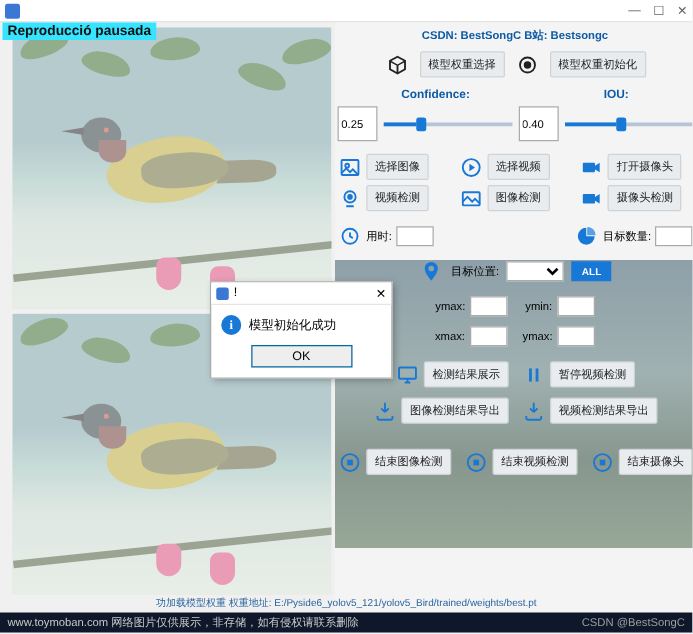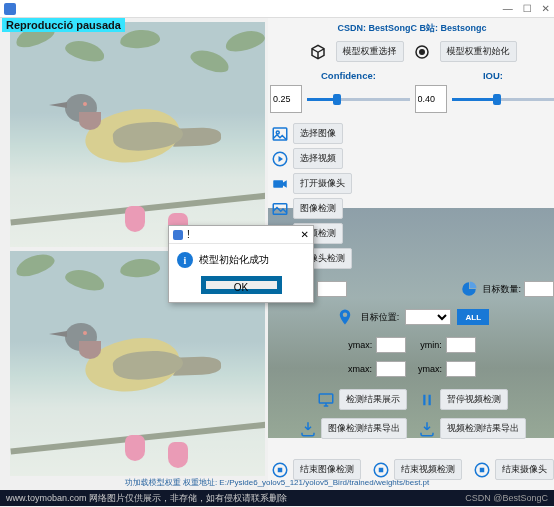--- a/index.html
+++ b/index.html
@@ -79,21 +79,21 @@
     border-radius:2px; font-size:9px; color:#222; white-space:nowrap;
   }
   .icn { display:inline-flex; width:20px; height:20px; align-items:center; justify-content:center; color:#1878d6; }
   .icn svg{ width:18px; height:18px; }
   .slabel{ color:#0b5aa6; font-weight:bold; font-size:9.5px; }
   .val { width:32px; height:28px; border:1px solid #aaa; background:#fff; font-size:9px; padding:1px 2px; }
   .slider { flex:1; height:14px; display:flex; align-items:center; }
   .slider .track{ height:3px; background:#b5c4d6; width:100%; position:relative; }
   .slider .fill{ position:absolute; height:3px; background:#1878d6; left:0; }
   .slider .thumb{ position:absolute; top:-4px; width:8px; height:11px; background:#1878d6; border-radius:2px; }
-  .grid3 { display:grid; grid-template-columns:repeat(1,1fr); gap:4px 6px; }
+  .grid3 { display:grid; grid-template-columns:repeat(3,1fr); gap:4px 6px; }
   .cell { display:flex; align-items:center; gap:3px; }
   .statsrow { display:flex; align-items:center; gap:3px; }
   .field { width:30px; height:16px; background:#fff; border:1px solid #aaa; }
   .sel { width:46px; height:16px; background:#fff; border:1px solid #aaa; font-size:9px; padding:0 2px; }
   .allbadge{ width:32px;height:16px;background:#1878d6;color:#fff;display:inline-flex;align-items:center;justify-content:center;font-size:8px;font-weight:bold;}
   .coordsrow{ display:flex; gap:14px; justify-content:center; }
   .coord{ display:flex; align-items:center; gap:4px; }
   .btnrow{ display:flex; gap:10px; justify-content:center; }
   .footer{ position:absolute; bottom:19px; left:0; right:0; text-align:center; font-size:8px; color:#2a65a0; }
   .caption{ position:absolute; bottom:1px; left:0; right:0; display:flex; justify-content:space-between;
@@ -101,21 +101,21 @@
   .caption .wm{ color:#c9c9c9; }
   
   .modal{ position:absolute; top:225px; left:168px; width:146px; background:#fff; border:1px solid #aaa;
     box-shadow:2px 2px 6px rgba(0,0,0,.3); z-index:20; font-size:10px;}
   .modal .tbar{ height:18px; background:#fff; border-bottom:1px solid #e5e5e5; display:flex; align-items:center; padding:0 4px; position:relative;}
   .modal .tbar .mi{ width:10px;height:10px;background:#3b78d6;border-radius:2px;margin-right:4px;}
   .modal .tbar .x{ position:absolute; right:4px; font-size:10px;}
   .modal .body{ display:flex; align-items:center; gap:6px; padding:8px 8px 4px 8px;}
   .modal .info{ width:16px;height:16px;border-radius:50%;background:#1878d6;color:#fff;display:flex;align-items:center;justify-content:center;font-weight:bold;font-family:Georgia;}
   .modal .foot{ text-align:center; padding:4px 0 8px;}
-  .modal .ok{ width:81px; height:18px; border:5px solid #0369a1; background:#eee; font-size:10px;}
+  .modal .ok{ width:81px; height:18px; border:1px solid #0369a1; background:#eee; font-size:10px;}
 </style>
 </head>
 <body>
 
 <div class="titlebar">
   <div class="icon"></div>
   <span></span>
   <div class="wincontrols">
     <span>—</span>
     <span>☐</span>
@@ -236,35 +236,35 @@
               <rect x="3" y="7" width="13" height="10" rx="1"></rect>
               <path d="M16 10l5-3v10l-5-3z"></path>
             </svg>
           </span>
           <button class="btn">打开摄像头</button>
         </div>
 
       <div class="cell">
           <span class="icn">
             <svg viewBox="0 0 24 24" fill="none" stroke="#1878d6" stroke-width="2">
-              <rect x="3" y="5" width="18" height="14" rx="1"></rect>
-              <path d="M3 15l5-5 5 5 3-3 5 5"></path>
-            </svg>
-          </span>
-          <button class="btn">图像检测</button>
-        </div>
-      <div class="cell">
-          <span class="icn">
-            <svg viewBox="0 0 24 24" fill="none" stroke="#1878d6" stroke-width="2">
               <circle cx="12" cy="10" r="6"></circle>
               <circle cx="12" cy="10" r="2" fill="#1878d6"></circle>
               <path d="M8 20h8"></path>
             </svg>
           </span>
           <button class="btn">视频检测</button>
+        </div>
+      <div class="cell">
+          <span class="icn">
+            <svg viewBox="0 0 24 24" fill="none" stroke="#1878d6" stroke-width="2">
+              <rect x="3" y="5" width="18" height="14" rx="1"></rect>
+              <path d="M3 15l5-5 5 5 3-3 5 5"></path>
+            </svg>
+          </span>
+          <button class="btn">图像检测</button>
         </div>
       <div class="cell">
           <span class="icn">
             <svg viewBox="0 0 24 24" fill="#1878d6">
               <rect x="3" y="7" width="13" height="10" rx="1"></rect>
               <path d="M16 10l5-3v10l-5-3z"></path>
             </svg>
           </span>
           <button class="btn">摄像头检测</button>
         </div>

